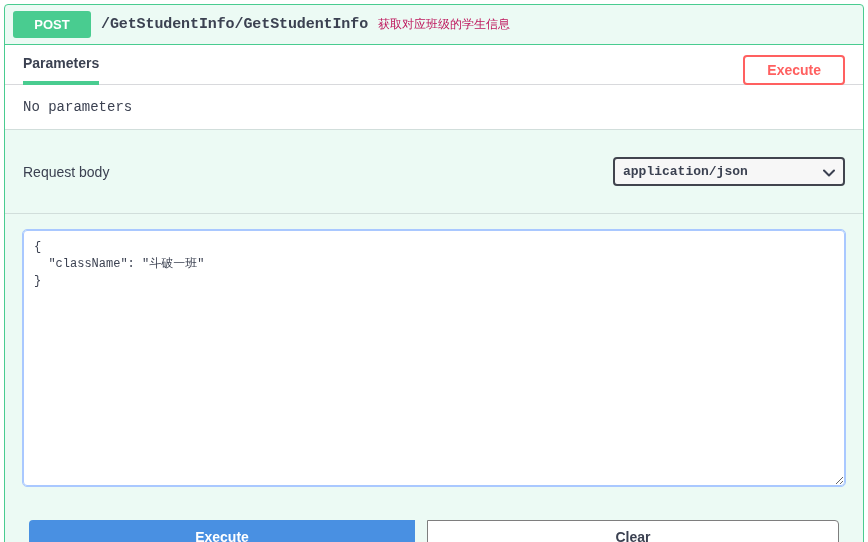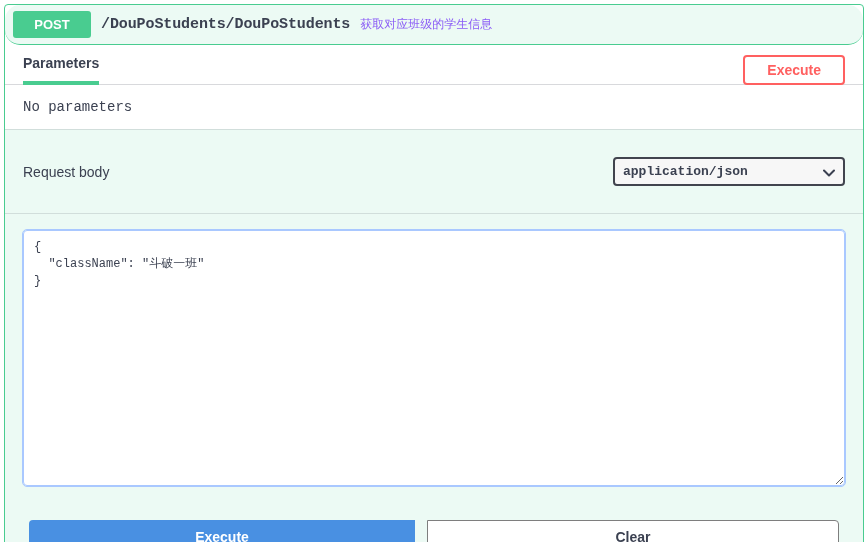--- a/index.html
+++ b/index.html
@@ -23,41 +23,40 @@
       margin: 4px;
       overflow: hidden;
     }
     .summary-row {
       display: flex;
       align-items: center;
       padding: 6px 8px;
       background: rgba(73, 204, 144, 0.1);
       border-bottom: 1px solid #49cc90;
       gap: 10px;
-      border-radius: 15px;
     }
     .method-badge {
       background: #49cc90;
       color: #fff;
       font-weight: 700;
       font-size: 13px;
       padding: 6px 0;
       width: 78px;
       text-align: center;
       border-radius: 3px;
     }
     .path {
       font-size: 15px;
       font-weight: 600;
       color: #3b4151;
       letter-spacing: -0.1px;
     }
     .summary {
       font-size: 12px;
-      color: #8b5cf6;
+      color: #be185d;
     }
     .params-header {
       display: flex;
       justify-content: space-between;
       align-items: center;
       padding: 10px 18px 0 18px;
     }
     .params-title {
       font-size: 14px;
       font-weight: 700;
@@ -167,21 +166,21 @@
       cursor: pointer;
     }
   </style>
 </head>
 <body>
 
 <div class="container">
 
   <div class="summary-row">
     <span class="method-badge">POST</span>
-    <span class="path mono">/DouPoStudents/DouPoStudents</span>
+    <span class="path mono">/GetStudentInfo/GetStudentInfo</span>
     <span class="summary">获取对应班级的学生信息</span>
   </div>
 
   <div class="params-header">
     <span class="params-title">Parameters</span>
     <button class="cancel-btn">Execute</button>
   </div>
   <div class="header-divider"></div>
 
   <div class="no-params mono">No parameters</div>

